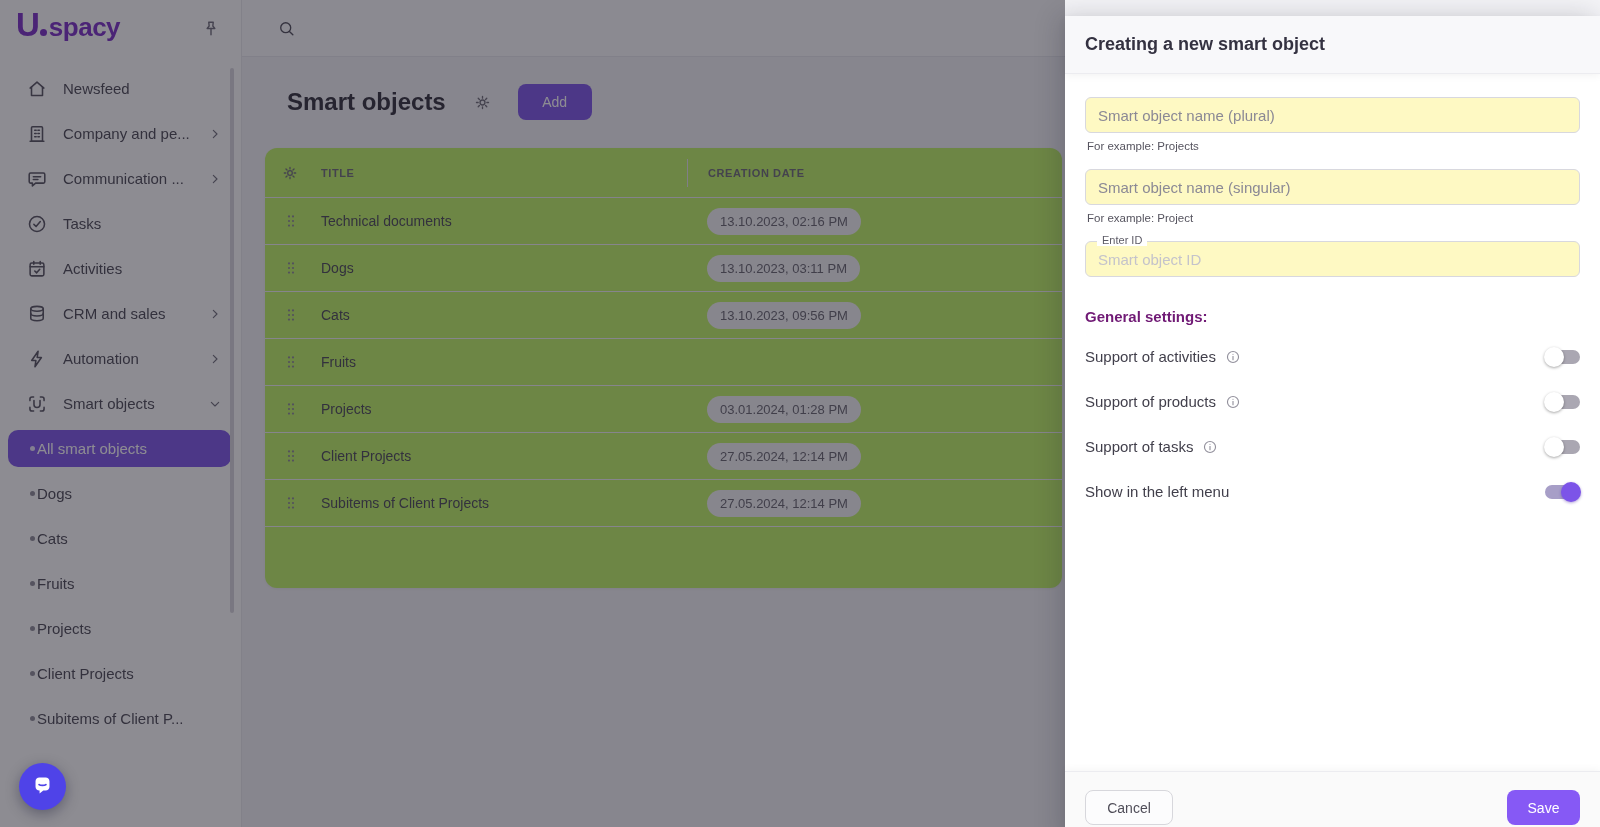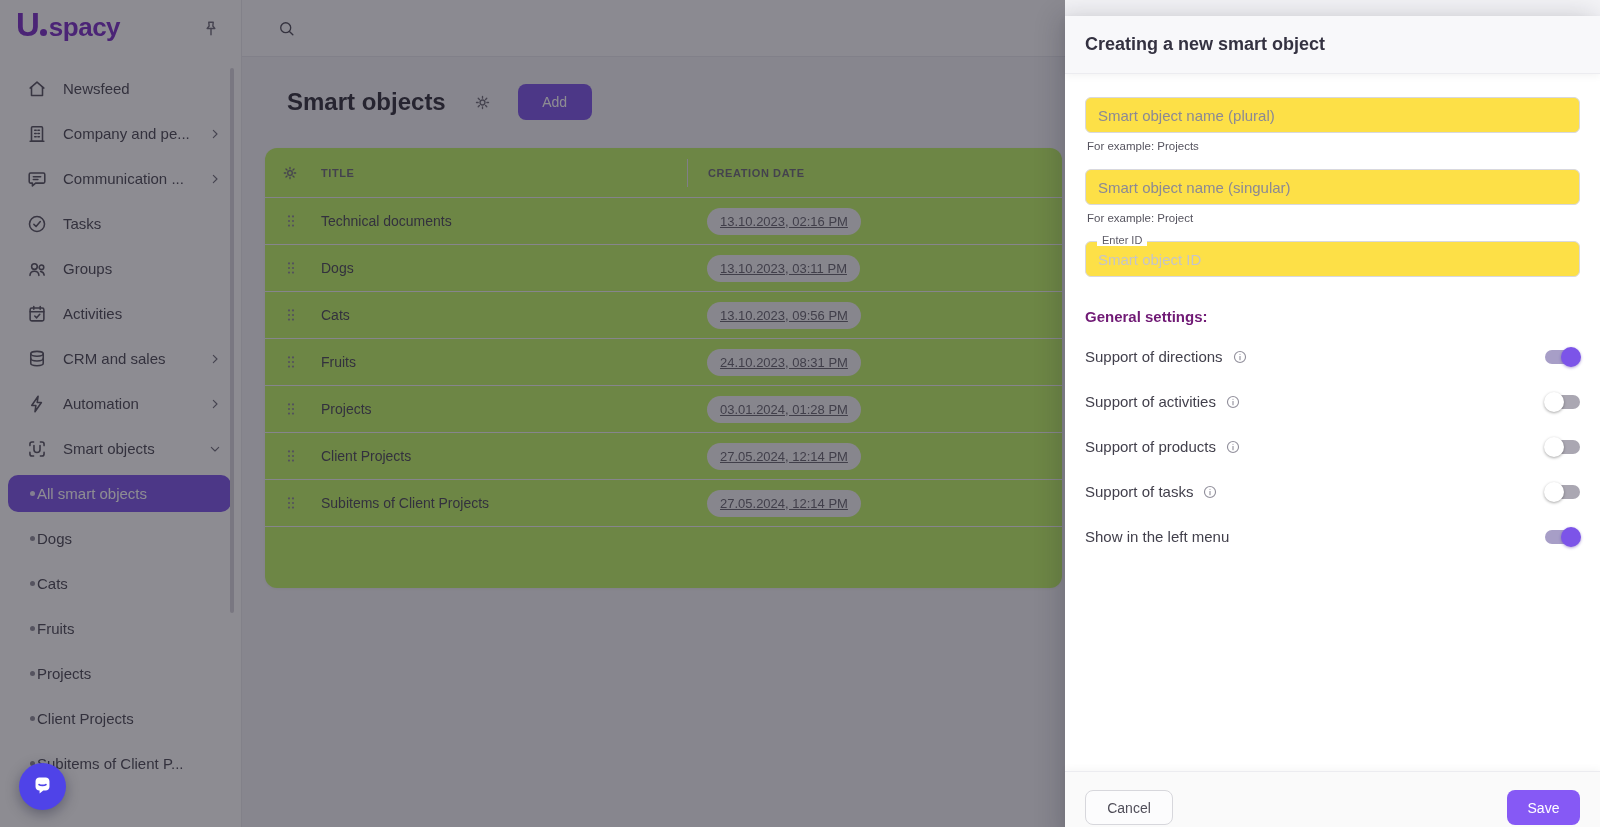--- a/index.html
+++ b/index.html
@@ -50,40 +50,40 @@
   .thead { display: grid; grid-template-columns: 40px 366px 1fr; align-items: center; height: 50px;
     padding: 0 16px; border-bottom: 1px solid #ececf0; }
   .th { font-size: 11px; font-weight: 700; letter-spacing: .6px; color: #6c6a76; }
   .th-gear { width: 18px; height: 18px; color: #6e6c78; cursor: pointer; }
   .th-date { border-left: 1px solid #e4e4e9; padding-left: 20px; height: 28px; display: flex; align-items: center; }
   .trow { display: grid; grid-template-columns: 40px 366px 1fr; align-items: center; height: 47px;
     padding: 0 16px; border-bottom: 1px solid #f0f0f3; cursor: pointer; }
   .drag { width: 20px; height: 20px; color: #8b8995; cursor: grab; }
   .ttl { font-size: 14px; color: #4a4856; }
   .tdate { padding-left: 20px; }
-  .chip { display: inline-block; background: #f2f2f5; border-radius: 14px; padding: 6px 13px; font-size: 13px; color: #67656f; text-decoration: underline; }
+  .chip { display: inline-block; background: #f2f2f5; border-radius: 14px; padding: 6px 13px; font-size: 13px; color: #67656f; }
   .tfoot { height: 61px; }
 
   
   .backdrop { position: absolute; left: 0; top: 0; width: 1065px; height: 827px;
     background: rgba(28,25,38,.5); z-index: 50; }
   .fab { position: absolute; left: 19px; top: 763px; width: 47px; height: 47px; border-radius: 50%;
     background: var(--fab, #4F43E8); z-index: 60; display: flex; align-items: center; justify-content: center;
     box-shadow: 0 4px 14px rgba(10,10,40,.35); }
   .fab .ic { width: 27px; height: 27px; }
 
   
   .drawer { position: absolute; right: 0; top: 16px; width: 535px; height: 827px; background: #ffffff;
     z-index: 70; box-shadow: -6px 0 24px rgba(20,20,40,.18); }
   .d-head { height: 57px; background: #f8f8fa; display: flex; align-items: center; padding-left: 20px;
     box-shadow: 0 1px 0 #ececf0, 0 3px 8px rgba(0,0,0,.05); position: relative; z-index: 2; }
   .d-title { font-size: 18px; font-weight: 700; color: #343241; }
   .d-body { padding: 24px 20px 0; }
   input.txt { width: 100%; height: 36px; border: 1px solid #d8d8de; border-radius: 6px; padding: 4px 12px;
-    font-size: 15px; color: #3b3946; outline: none; background: #fde047; font-family: inherit; }
+    font-size: 15px; color: #3b3946; outline: none; background: #fef9c3; font-family: inherit; }
   input.txt::placeholder { color: #8b8995; }
   .helper { font-size: 11.5px; color: #56545f; margin: 7px 0 17px 2px; }
   .id-group { position: relative; margin-top: 13px; }
   .id-label { position: absolute; top: -7px; left: 12px; background: #fff; padding: 0 5px;
     font-size: 11px; color: #5d5b66; z-index: 1; }
   .id-group input.txt::placeholder { color: #c4c3cb; }
   .gs-title { font-size: 15px; font-weight: 700; color: #701a75; margin: 31px 0 9px; }
   .toggle-row { height: 45px; display: flex; align-items: center; }
   .t-label { font-size: 15px; color: #413f4b; }
   .info-ic { width: 16px; height: 16px; color: #92909c; margin-left: 9px; cursor: pointer; }
@@ -163,32 +163,20 @@
             <circle cx="12" cy="12" r="8.2"></circle>
             <path d="m8.6 12.4 2.4 2.4 4.6-5.4"></path>
           </svg>
         </span>
         <span class="lbl">Tasks</span>
         <span class="ic chev"></span>
       </div>
       <div class="menu-item">
         <span class="ic mi-ic">
           <svg viewBox="0 0 24 24" fill="none" stroke="currentColor" stroke-width="1.7" stroke-linecap="round" stroke-linejoin="round">
-            <circle cx="9.2" cy="9.3" r="3.1"></circle>
-            <path d="M4.3 19c.2-2.7 2.3-4.6 4.9-4.6s4.7 1.9 4.9 4.6"></path>
-            <circle cx="16.9" cy="10.2" r="2.5"></circle>
-            <path d="M15.9 14.7c2.2.3 3.7 1.9 3.9 4"></path>
-          </svg>
-        </span>
-        <span class="lbl">Groups</span>
-        <span class="ic chev"></span>
-      </div>
-      <div class="menu-item">
-        <span class="ic mi-ic">
-          <svg viewBox="0 0 24 24" fill="none" stroke="currentColor" stroke-width="1.7" stroke-linecap="round" stroke-linejoin="round">
             <rect x="4.5" y="5.5" width="15" height="14" rx="1.8"></rect>
             <path d="M4.5 9.5h15M8.5 3.8v3M15.5 3.8v3"></path>
             <path d="m9.6 14.2 2 2 3.4-3.9"></path>
           </svg>
         </span>
         <span class="lbl">Activities</span>
         <span class="ic chev"></span>
       </div>
       <div class="menu-item">
         <span class="ic mi-ic">
@@ -351,21 +339,20 @@
               <circle cx="9.6" cy="6.5" r="1.3"></circle>
               <circle cx="14.4" cy="6.5" r="1.3"></circle>
               <circle cx="9.6" cy="12" r="1.3"></circle>
               <circle cx="14.4" cy="12" r="1.3"></circle>
               <circle cx="9.6" cy="17.5" r="1.3"></circle>
               <circle cx="14.4" cy="17.5" r="1.3"></circle>
             </g>
           </svg>
         </span>
         <span class="ttl">Fruits</span>
-        <span class="tdate"><span class="chip">24.10.2023, 08:31 PM</span></span>
       </div>
       <div class="trow">
         <span class="ic drag">
           <svg viewBox="0 0 24 24" fill="none" stroke="currentColor" stroke-width="1.7" stroke-linecap="round" stroke-linejoin="round">
             <g fill="currentColor" stroke="none">
               <circle cx="9.6" cy="6.5" r="1.3"></circle>
               <circle cx="14.4" cy="6.5" r="1.3"></circle>
               <circle cx="9.6" cy="12" r="1.3"></circle>
               <circle cx="14.4" cy="12" r="1.3"></circle>
               <circle cx="9.6" cy="17.5" r="1.3"></circle>
@@ -433,34 +420,21 @@
     <input class="txt" type="text" placeholder="Smart object name (singular)" style="">
     <div class="helper">For example: Project</div>
 
     <div class="id-group">
       <span class="id-label">Enter ID</span>
       <input class="txt" type="text" placeholder="Smart object ID" style="">
     </div>
 
     <div class="gs-title">General settings:</div>
 
-    <div class="toggle-row on">
-        <span class="t-label">Support of directions</span>
-        <span class="ic info-ic">
-          <svg viewBox="0 0 24 24" fill="none" stroke="currentColor" stroke-width="1.7" stroke-linecap="round" stroke-linejoin="round">
-            <circle cx="12" cy="12" r="8.3"></circle>
-            <path d="M12 11.2v5"></path>
-            <circle cx="12" cy="7.9" r=".9" fill="currentColor" stroke="none"></circle>
-          </svg>
-        </span>
-        <span class="switch">
-          <span class="track"></span>
-          <span class="knob"></span>
-        </span>
-      </div><div class="toggle-row">
+    <div class="toggle-row">
         <span class="t-label">Support of activities</span>
         <span class="ic info-ic">
           <svg viewBox="0 0 24 24" fill="none" stroke="currentColor" stroke-width="1.7" stroke-linecap="round" stroke-linejoin="round">
             <circle cx="12" cy="12" r="8.3"></circle>
             <path d="M12 11.2v5"></path>
             <circle cx="12" cy="7.9" r=".9" fill="currentColor" stroke="none"></circle>
           </svg>
         </span>
         <span class="switch">
           <span class="track"></span>

